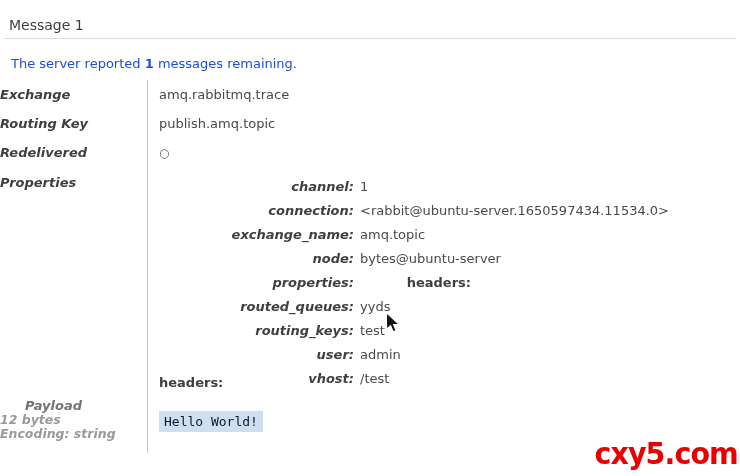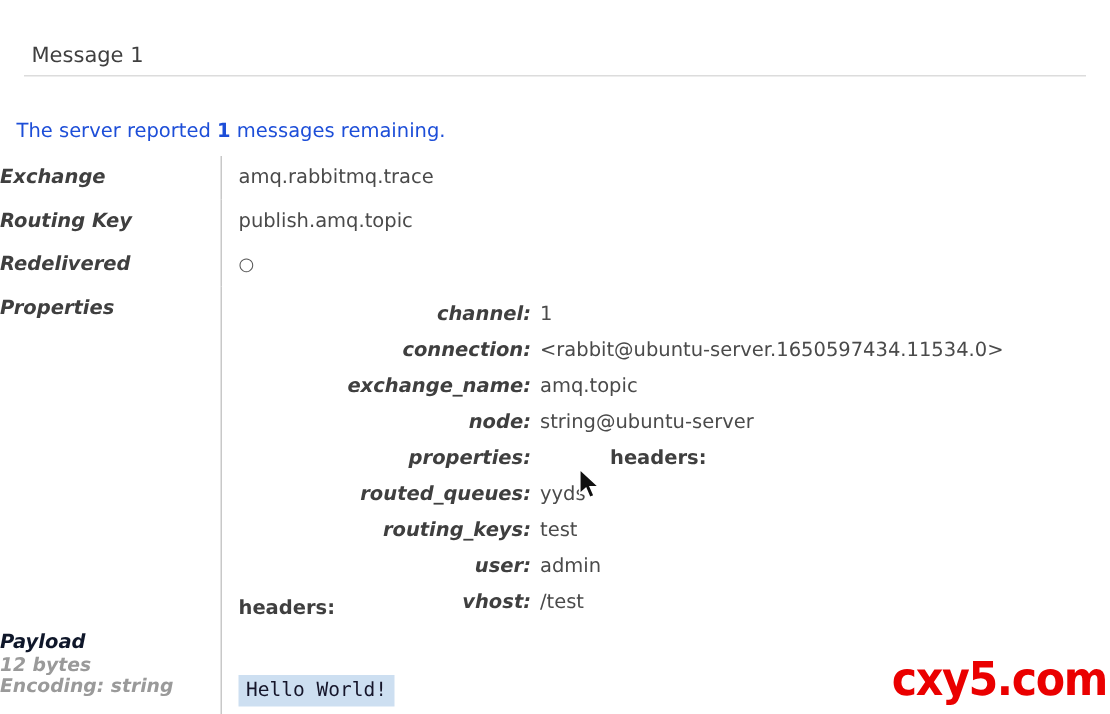--- a/index.html
+++ b/index.html
@@ -3,21 +3,21 @@
 <meta charset="utf-8">
 <style>
   html,body{margin:0;padding:0;}
   body{
     width:740px;height:476px;overflow:hidden;position:relative;
     background:#ffffff;color:#444444;
     font-family:"DejaVu Sans","Liberation Sans",sans-serif;
     font-size:13px;
   }
   .page-title{
-    font-size:14px;font-weight:normal;color:#3f3f3f;margin:16px;
+    font-size:14px;font-weight:normal;color:#3f3f3f;margin:4px;
     padding:13px 0 5px 5px;border-bottom:1px solid #dcdcdc;
   }
   .summary{margin:0;padding:13px 5px 9px 11px;color:#1d4ed8;}
   .summary b{font-weight:bold;}
 
   .facts{display:table;border-collapse:collapse;}
   .fact-row{display:table-row;}
   .fact-label{
     display:table-cell;width:135px;min-width:135px;text-align:left;
     padding:7px 12px 7px 0;font-weight:600;color:#3f3f3f;
@@ -40,24 +40,24 @@
   .kv-row{display:table-row;}
   .kv-key{
     display:table-cell;text-align:right;font-weight:600;color:#3f3f3f;
     padding:3px 6px 4px 0;line-height:17px;white-space:nowrap;
   }
   .kv > .kv-row > .kv-key{width:123px;min-width:123px;font-style:italic;}
   .kv-val{display:table-cell;padding:3px 0 4px 0;line-height:17px;color:#4a4a4a;white-space:nowrap;}
   .kv-val.nest{padding:0;}
   .kv2 .kv-key{width:111px;min-width:111px;}
 
-  .payload-title{font-weight:bold;color:#0f172a;line-height:15px;}
+  .payload-title{font-weight:bold;color:#737373;line-height:15px;padding-left:25px;}
   .payload-meta{color:#9a9a9a;font-size:12.5px;line-height:14px;}
   .payload-body{
-    display:inline-block;margin-top:29px;
+    display:inline-block;margin-top:13px;
     font-family:"DejaVu Sans Mono","Liberation Mono",monospace;
     font-size:13px;color:#15152a;background:#cddff1;
     padding:3px 5px;line-height:15px;
   }
 
   .cursor{position:absolute;left:385px;top:312px;}
 
   .watermark{
     position:absolute;right:2px;bottom:7px;
     font-weight:900;font-size:31px;letter-spacing:-1px;line-height:1;
@@ -112,21 +112,21 @@
               <div class="kv-val">&lt;rabbit@ubuntu-server.1650597434.11534.0&gt;</div>
             </div>
 
             <div class="kv-row">
               <div class="kv-key">exchange_name:</div>
               <div class="kv-val">amq.topic</div>
             </div>
 
             <div class="kv-row">
               <div class="kv-key">node:</div>
-              <div class="kv-val">string@ubuntu-server</div>
+              <div class="kv-val">bytes@ubuntu-server</div>
             </div>
 
             <div class="kv-row">
               <div class="kv-key">properties:</div>
               <div class="kv-val nest">
                 <div class="kv2">
                   <div class="kv-row">
                     <div class="kv-key">headers:</div>
                     <div class="kv-val"></div>
                   </div>

